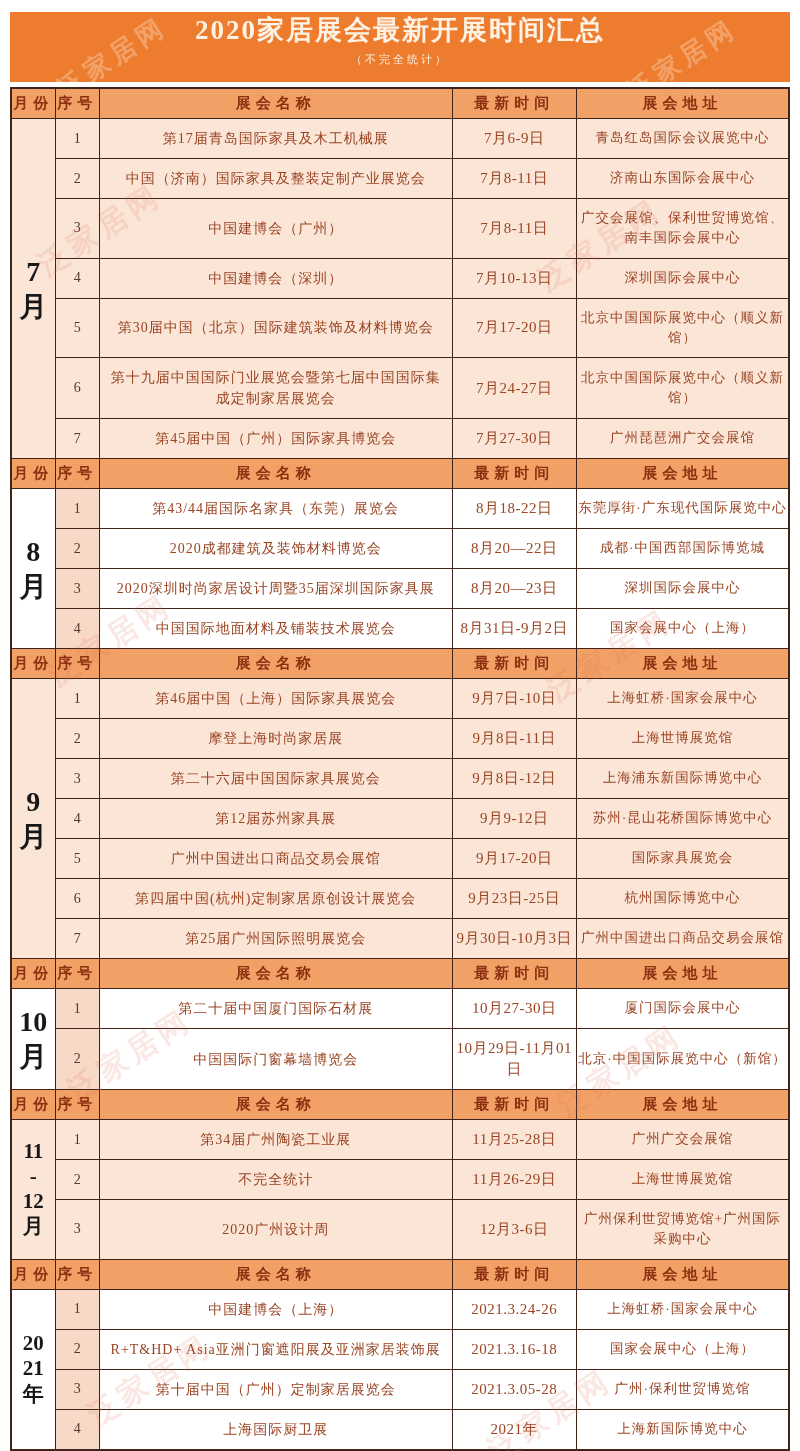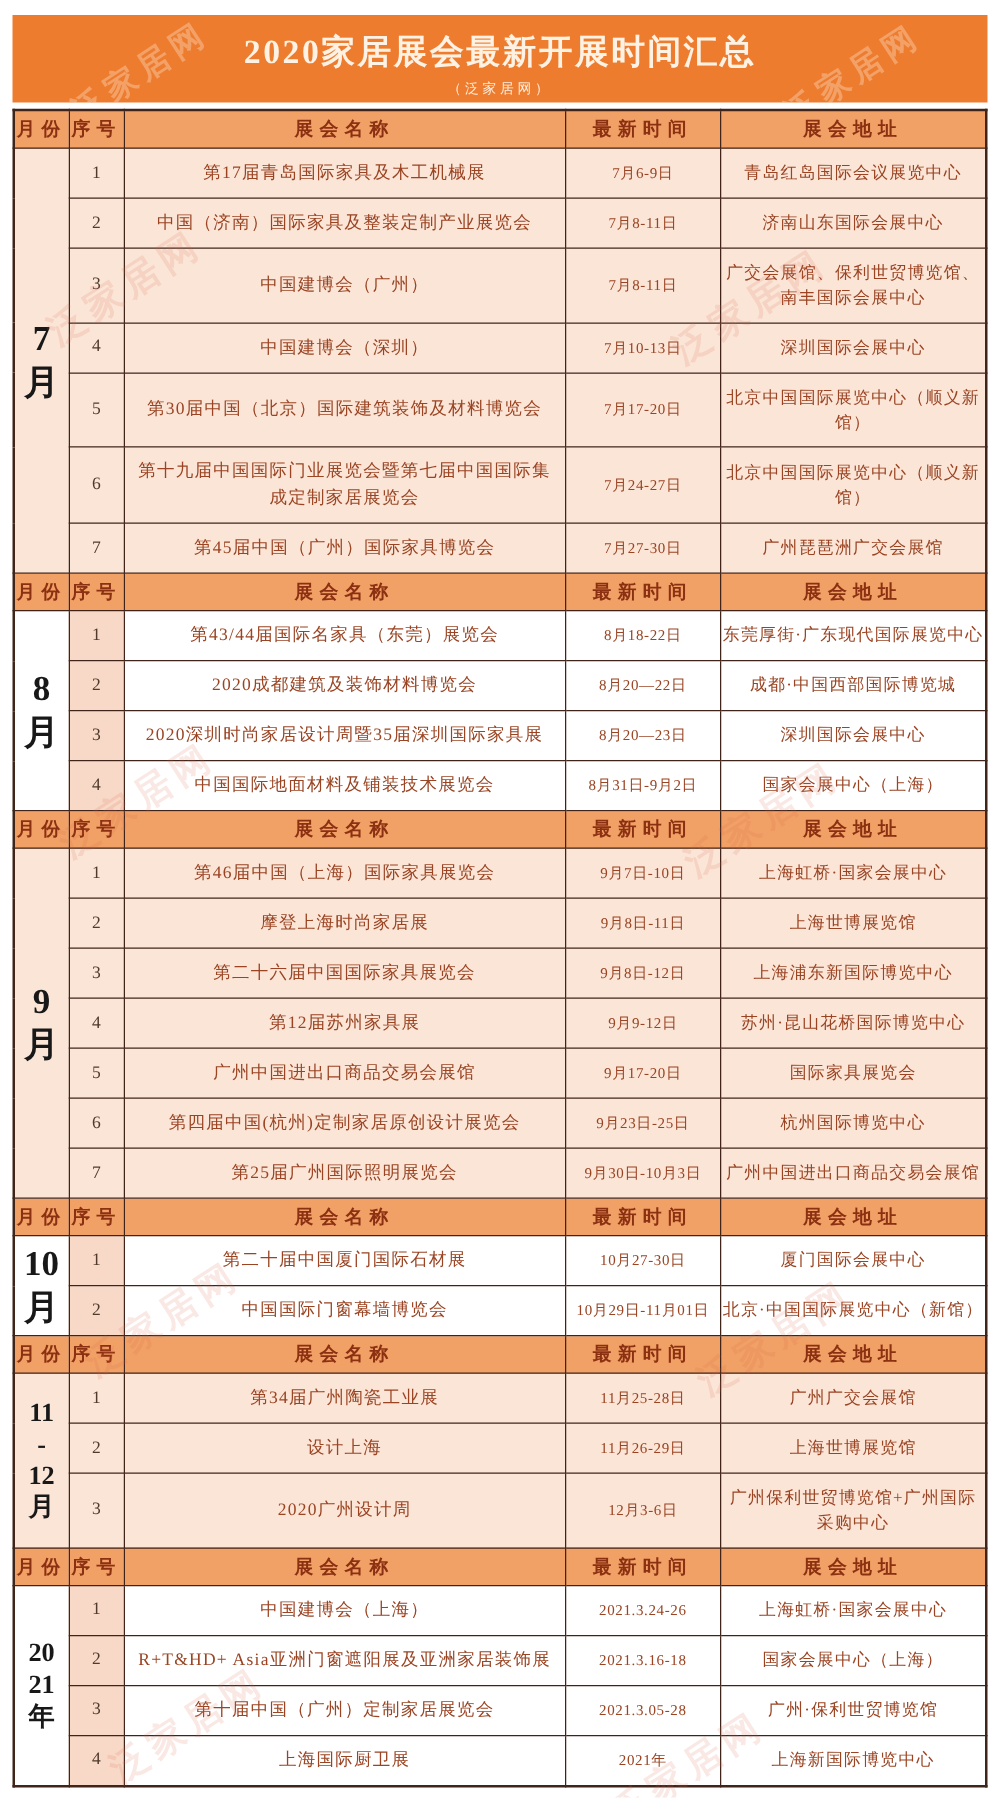--- a/index.html
+++ b/index.html
@@ -1,47 +1,47 @@
 <!DOCTYPE html>
 <html style="--banner_orange: #ED7C2F; --header_orange: #F2A166; --peach: #FBE5D7; --num_peach: #F8D9C7; --border: #40241A; --cell_text: #9A4423; --header_text: #8C3012;"><head>
 <meta charset="utf-8">
 <style>
   html,body{margin:0;padding:0;background:#ffffff;}
   body{width:800px;font-family:"Liberation Serif","DejaVu Serif",serif;}
   .page{position:relative;width:780px;margin:0 auto;padding:12px 0 8px;}
   .banner{position:relative;background:var(--banner_orange);height:70px;text-align:center;overflow:hidden;margin-bottom:5px;}
-  .banner-title{font-size:27px;font-weight:bold;color:#FDF2E3;letter-spacing:2px;padding-top:11px;}
+  .banner-title{font-size:27px;font-weight:bold;color:#FDF2E3;letter-spacing:2px;}
   .banner-subtitle{font-size:11px;color:#FCEEDD;letter-spacing:3px;margin-top:4px;}
   table{border-collapse:collapse;width:100%;table-layout:fixed;border:2px solid var(--border);}
   th,td{border:1px solid var(--border);}
   th{background:var(--header_orange);color:var(--header_text);font-weight:bold;font-size:15px;letter-spacing:5px;padding:5px 0;margin-left:16px;}
   td{text-align:center;vertical-align:middle;color:var(--cell_text);}
   .name-cell{font-size:14px;padding:9px 4px;letter-spacing:1px;line-height:1.5;}
-  .time-cell{font-size:12px;padding:9px 2px;letter-spacing:0.5px;line-height:1.4;}
+  .time-cell{font-size:15px;padding:9px 2px;letter-spacing:0.5px;line-height:1.4;}
   .addr-cell{font-size:13.5px;padding:9px 1px;letter-spacing:1px;line-height:1.5;}
   .num-cell{font-size:14px;color:#4F3A2B;padding:9px 0;}
   .tone-peach td{background:var(--peach);}
   .tone-white td{background:#FFFFFF;}
   .tone-white .num-cell{background:var(--num_peach);}
   .tone-peach .num-cell{background:var(--peach);}
   .month-cell{color:#181818;font-weight:bold;padding:2px 0;}
   .tone-peach .month-cell{background:var(--peach);}
   .tone-white .month-cell{background:#FFFFFF;}
   .month-cell.big div{font-size:28px;line-height:1.25;}
   .month-cell.mid div{font-size:21px;line-height:1.2;text-align:center;}
   .wm{position:absolute;font-size:30px;font-weight:bold;letter-spacing:5px;transform:rotate(-33deg);color:rgba(217,104,72,0.15);white-space:nowrap;pointer-events:none;z-index:4;}
   .wm.light{color:rgba(255,238,222,0.32);font-size:26px;}
 </style>
 </head>
 <body>
 
 <div class="page">
   <div class="banner">
     <div class="banner-title">2020家居展会最新开展时间汇总</div>
-    <div class="banner-subtitle">（泛家居网）</div>
+    <div class="banner-subtitle">（不完全统计）</div>
     <span class="wm light" style="left:40px;top:28px;">泛家居网</span>
     <span class="wm light" style="left:610px;top:30px;">泛家居网</span>
   </div>
 
   <table>
     <colgroup>
       <col style="width:44px">
         <col style="width:44px">
         <col style="width:352px">
         <col style="width:124px">
@@ -226,21 +226,21 @@
             <div>12</div>
             <div>月</div>
           </td>
           <td class="num-cell">1</td>
           <td class="name-cell">第34届广州陶瓷工业展</td>
           <td class="time-cell">11月25-28日</td>
           <td class="addr-cell">广州广交会展馆</td>
         </tr>
         <tr class="data-row tone-peach">
           <td class="num-cell">2</td>
-          <td class="name-cell">设计上海</td>
+          <td class="name-cell">不完全统计</td>
           <td class="time-cell">11月26-29日</td>
           <td class="addr-cell">上海世博展览馆</td>
         </tr>
         <tr class="data-row tone-peach">
           <td class="num-cell">3</td>
           <td class="name-cell">2020广州设计周</td>
           <td class="time-cell">12月3-6日</td>
           <td class="addr-cell">广州保利世贸博览馆+广州国际采购中心</td>
         </tr>
         <tr>

